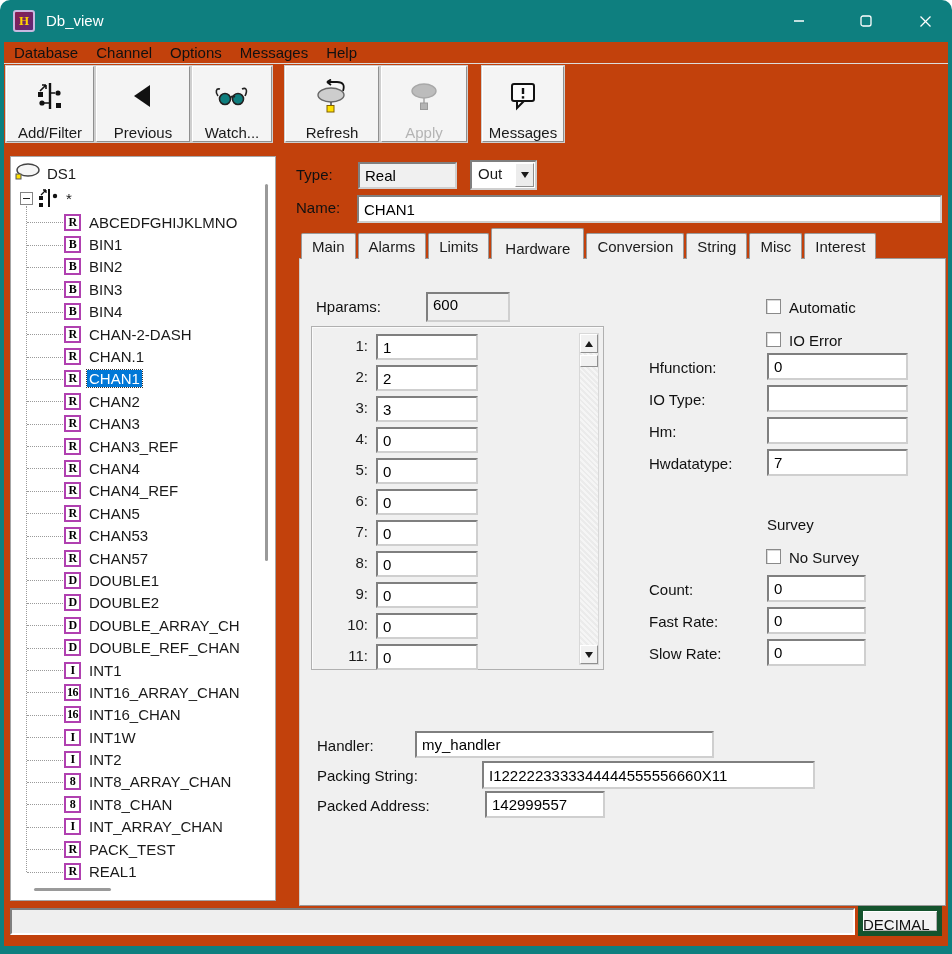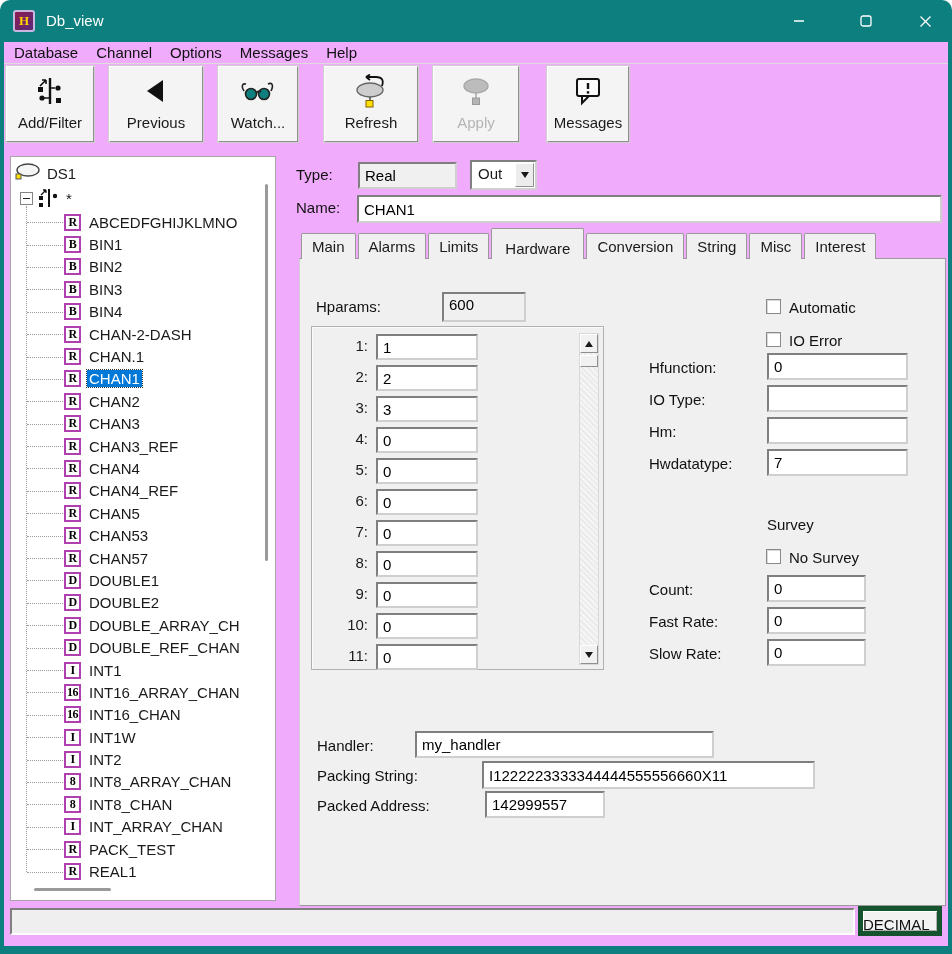--- a/index.html
+++ b/index.html
@@ -17,32 +17,32 @@
     position:absolute; left:13px; top:10px; width:22px; height:22px;
     background:linear-gradient(135deg,#8c1d4f 0%,#5a2a7a 100%);
     border:2px solid #c8b8e0; border-radius:3px;
     color:#ffd400; font:bold 13px/18px "Liberation Serif", serif; text-align:center;
   }
   .title-text { position:absolute; left:46px; top:0; line-height:42px; font-size:15px; }
   .win-btn { position:absolute; top:0; width:46px; height:42px; display:flex; align-items:center; justify-content:center; }
   .win-btn svg { display:block; }
   .btn-min { right:130px; } .btn-max { right:63px; } .btn-close { right:4px; }
   
-  .client { position:absolute; left:4px; top:42px; right:4px; bottom:8px; background:#f0abfc; color:#1a1a1a; }
+  .client { position:absolute; left:4px; top:42px; right:4px; bottom:8px; background:#c2410c; color:#1a1a1a; }
   
   .menubar { position:absolute; left:0; top:0; right:0; height:22px; display:flex; padding-left:1px; border-bottom:1px solid #dcdcdc; }
   .menu-item { padding:0 9px; line-height:21px; font-size:15px; color:#111; }
   
   .toolbar { position:absolute; left:2px; top:24px; height:76px; display:flex; align-items:stretch; }
   .tbtn {
-    width:88px; margin-right:15px; background:#f4f4f4;
+    width:88px; margin-right:2px; background:#f4f4f4;
     border:1px solid; border-color:#ffffff #8f8f8f #8f8f8f #ffffff;
     box-shadow:0 0 0 1px #cfcfcf;
     display:flex; flex-direction:column; align-items:center; justify-content:flex-end;
-    padding-bottom:10px;
+    padding-bottom:0;
   }
   .tbtn .ticon-area { flex:1; display:flex; align-items:center; justify-content:center; }
   .tbtn .tlabel { font-size:15px; color:#1a1a1a; white-space:nowrap; }
   .tbtn.narrow { width:80px; }
   .tbtn.gap-before { margin-left:11px; }
   .tbtn.gap-before2 { margin-left:13px; }
   .tbtn.disabled .tlabel { color:#b4b4b4; }
   
   .tree-panel { position:absolute; left:6px; top:114px; width:266px; height:745px; background:#fff; border:1px solid #a6a6a6; }
   .tree { position:absolute; inset:1px; overflow:hidden; font-size:15px; }
@@ -379,21 +379,21 @@
       <div class="tab">Limits</div>
       <div class="tab active">Hardware</div>
       <div class="tab">Conversion</div>
       <div class="tab">String</div>
       <div class="tab">Misc</div>
       <div class="tab">Interest</div>
     </div>
 
     <div class="content">
       <div class="lbl" style="left:16px; top:39px;">Hparams:</div>
-      <div class="field ro" style="left:126px; top:33px; width:84px; height:30px; line-height:22px;margin-left:16px;">600</div>
+      <div class="field ro" style="left:126px; top:33px; width:84px; height:30px; line-height:22px;">600</div>
 
       <div class="groupbox">
         <div class="prow" style="top:7px;">
             <span class="pidx">1:</span>
             <input class="field pinput" value="1" style="">
           </div>
         <div class="prow" style="top:38px;">
             <span class="pidx">2:</span>
             <input class="field pinput" value="2" style="">
           </div>

